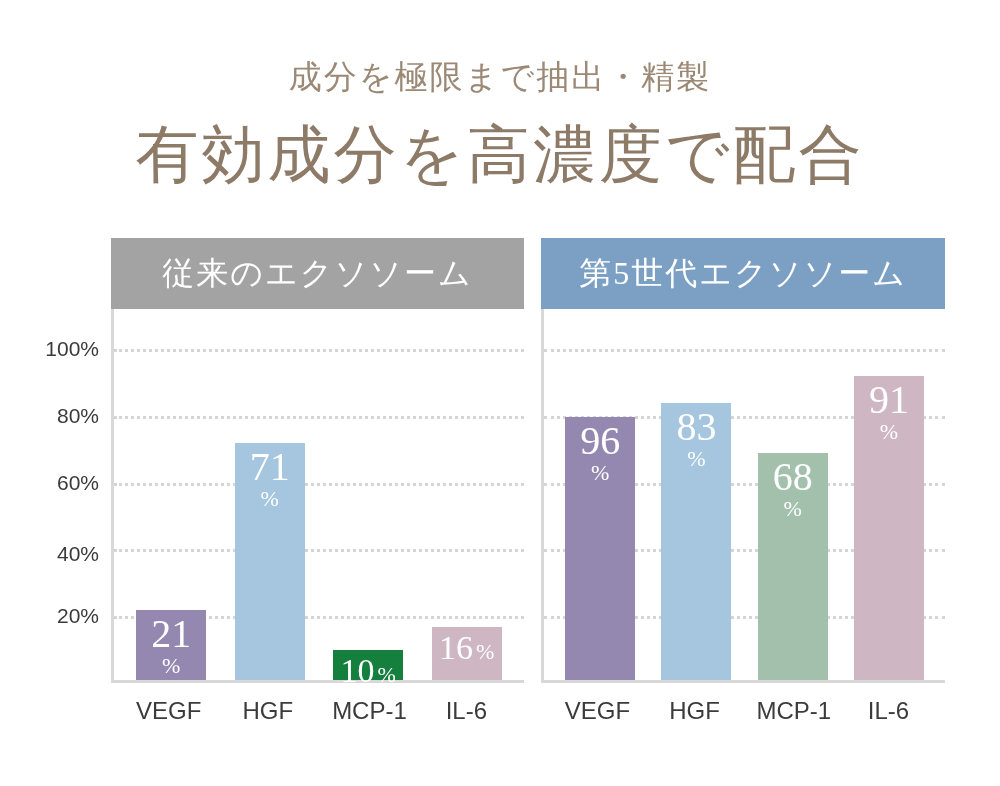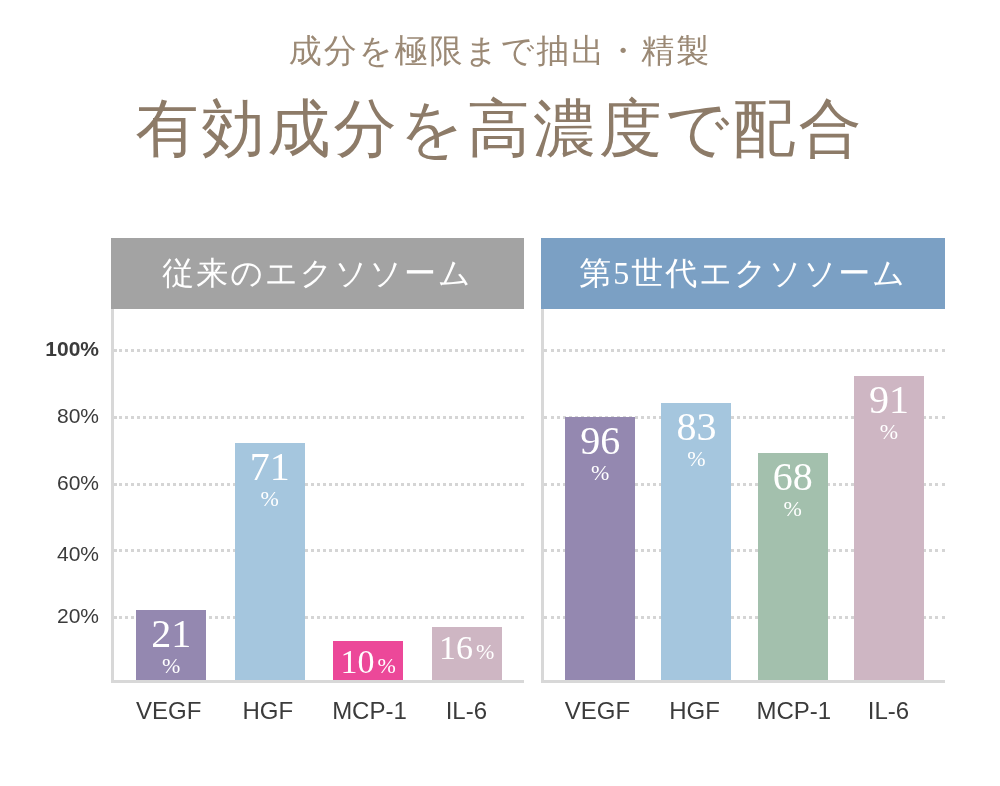--- a/index.html
+++ b/index.html
@@ -5,21 +5,21 @@
   * { margin:0; padding:0; box-sizing:border-box; }
   html, body {
     width:1000px; height:786px;
     background:#ffffff;
     font-family:"Liberation Serif", serif;
     overflow:hidden;
   }
   .page { position:relative; width:1000px; height:786px; background:#fff; }
 
   
-  .heading-block { width:100%; text-align:center; padding-top:32px; }
+  .heading-block { width:100%; text-align:center; padding-top:58px; }
   .subtitle {
     font-family:"Liberation Serif", serif;
     font-size:33px;
     letter-spacing:2px;
     color:#9b8975;
     line-height:1.2;
     font-weight:400;
   }
   .maintitle {
     font-family:"Liberation Serif", serif;
@@ -157,21 +157,21 @@
 <div class="page">
 
   <div class="heading-block">
     <div class="subtitle">成分を極限まで抽出・精製</div>
     <div class="maintitle">有効成分を高濃度で配合</div>
   </div>
 
   <div class="charts">
 
     <div class="axis-col" id="yaxis">
-        <div class="ytick" style="top: 111.071px; font-weight: bold;">100%</div>
+        <div class="ytick" style="top: 111.071px;">100%</div>
         <div class="ytick" style="top: 177.857px;">80%</div>
         <div class="ytick" style="top: 244.643px;">60%</div>
         <div class="ytick" style="top: 316px;">40%</div>
         <div class="ytick" style="top: 378.214px;">20%</div>
       </div>
 
     <div class="panel left">
       <div class="panel-header gray">従来のエクソソーム</div>
       <div class="plot" id="plot0">
           <div class="gridline" style="top: 40.0714px;"></div>
@@ -190,21 +190,21 @@
             </div>
             <div class="bar-slot">
               <div class="bar" style="height: 237.089px; background: rgb(165, 198, 222);">
                 <div class="bar-label">
                   <span class="num">71</span>
                   <span class="pct">%</span>
                 </div>
               </div>
             </div>
             <div class="bar-slot">
-              <div class="bar" style="height: 39px; background: #ec4899;">
+              <div class="bar" style="height: 30px; background: #15803d;">
                 <div class="bar-label inline">
                   <span class="num">10</span>
                   <span class="pct">%</span>
                 </div>
               </div>
             </div>
             <div class="bar-slot">
               <div class="bar" style="height: 53.4286px; background: rgb(206, 182, 195); align-items: center;">
                 <div class="bar-label inline">
                   <span class="num">16</span>

